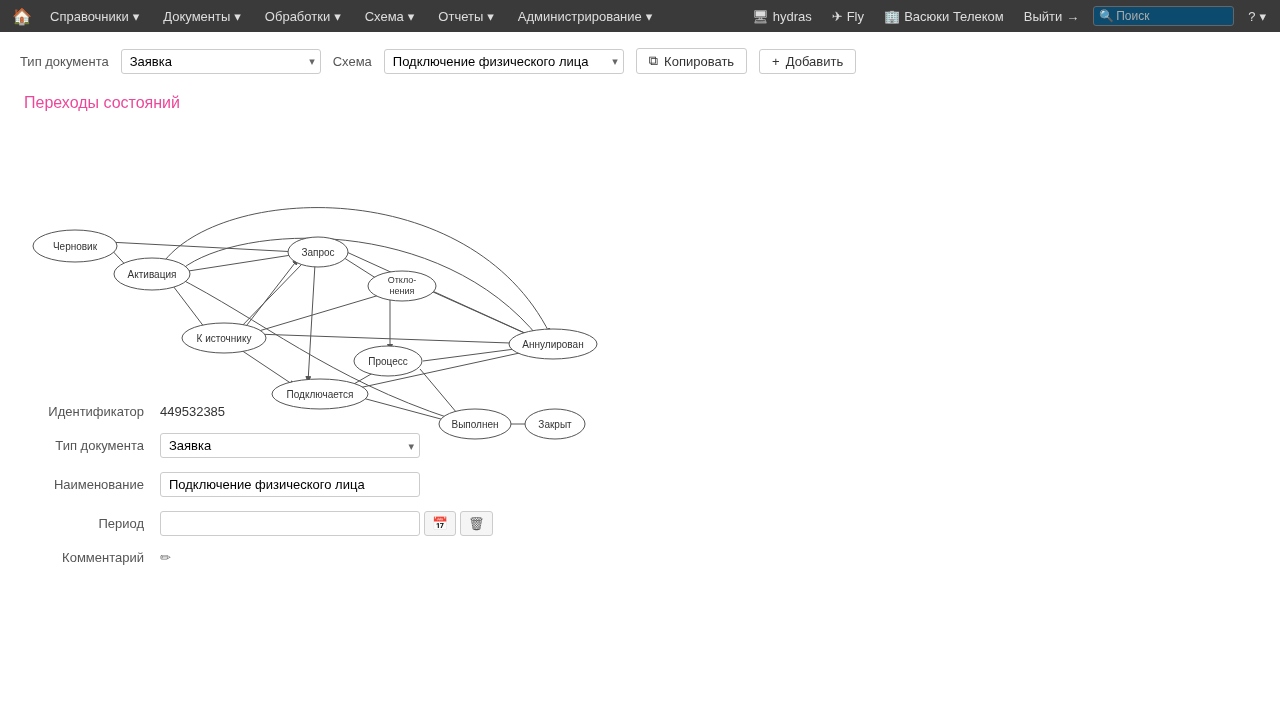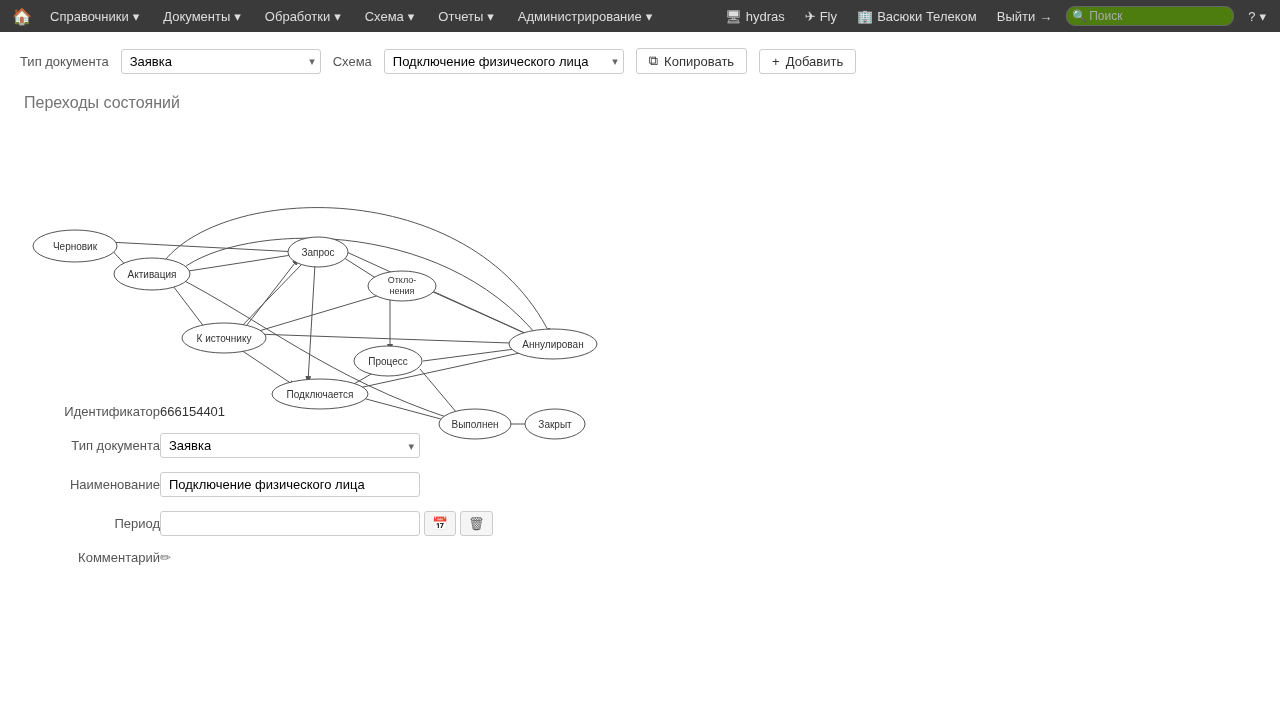--- a/index.html
+++ b/index.html
@@ -31,27 +31,27 @@
     .nav-divider { flex: 1; }
     .nav-right {
       display: flex; align-items: center; gap: 8px;
     }
     .nav-right-item {
       color: #ddd; font-size: 13px; cursor: pointer;
       display: flex; align-items: center; gap: 4px;
       padding: 2px 6px;
     }
     .search-box {
-      background: #4d7c0f;
+      background: #0c4a6e;
       border: 1px solid #666;
       color: #fff;
       padding: 2px 8px;
       font-size: 12px;
-      width: 168px;
-      border-radius: 9px;
+      width: 141px;
+      border-radius: 3px;
       outline: none;
     }
     .search-box::placeholder { color: #aaa; }
 
     
     .page-content {
       padding: 16px 20px;
     }
 
     .page-title {
@@ -125,21 +125,21 @@
     }
     .toolbar-btn-add {
       background: #fff;
       border: 1px solid #ccc;
     }
 
     
     .section-title {
       font-size: 16px;
       font-weight: normal;
-      color: #737373;
+      color: #ec4899;
       margin-bottom: 12px;
       padding-left: 4px;
     }
 
     
     .diagram-container {
       width: 600px;
       height: 260px;
       position: relative;
       margin-bottom: 20px;
@@ -150,20 +150,21 @@
       padding-left: 0;
     }
     .form-row {
       display: flex;
       align-items: center;
       margin-bottom: 14px;
     }
     .form-label {
       width: 140px;
       text-align: right;
+      padding-right: 16px;
       color: #555;
       font-size: 13px;
       flex-shrink: 0;
     }
     .form-label-required::after {
       content: '*';
       color: red;
       margin-left: 2px;
     }
     .form-value {
@@ -395,21 +396,21 @@
 
       <ellipse cx="535" cy="300" rx="30" ry="15" fill="white" stroke="#555" stroke-width="1"></ellipse>
       <text x="535" y="304" text-anchor="middle" font-size="10" fill="#333">Закрыт</text>
     </svg>
   </div>
 
   <div class="form-section">
 
     <div class="form-row">
       <span class="form-label">Идентификатор</span>
-      <span class="form-value">666154401</span>
+      <span class="form-value">449532385</span>
     </div>
 
     <div class="form-row">
       <span class="form-label">Тип документа</span>
       <div class="form-select-wrapper">
         <select class="form-select">
           <option>Заявка</option>
         </select>
       </div>
     </div>

